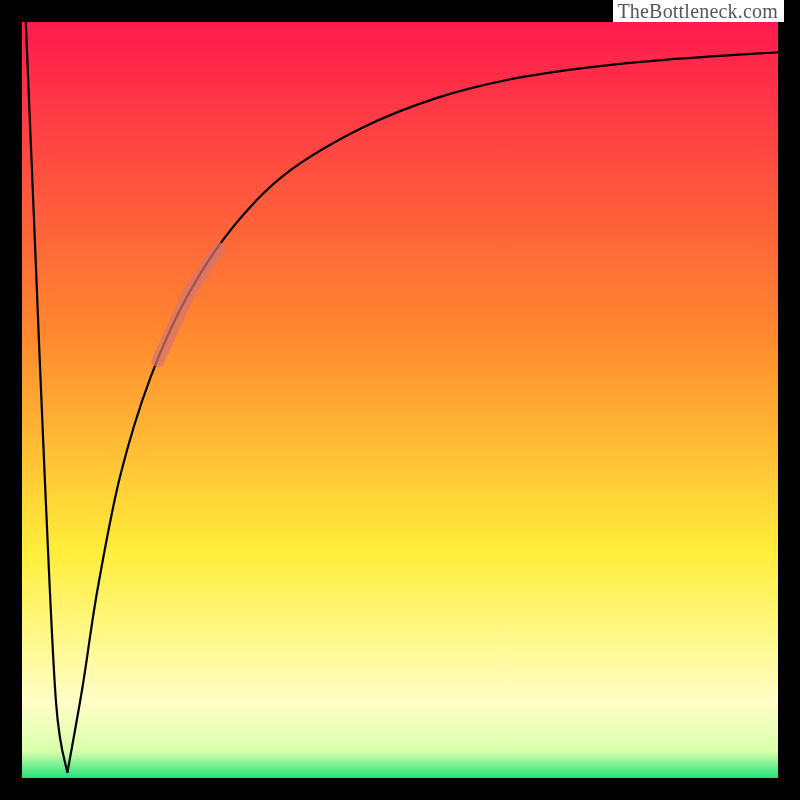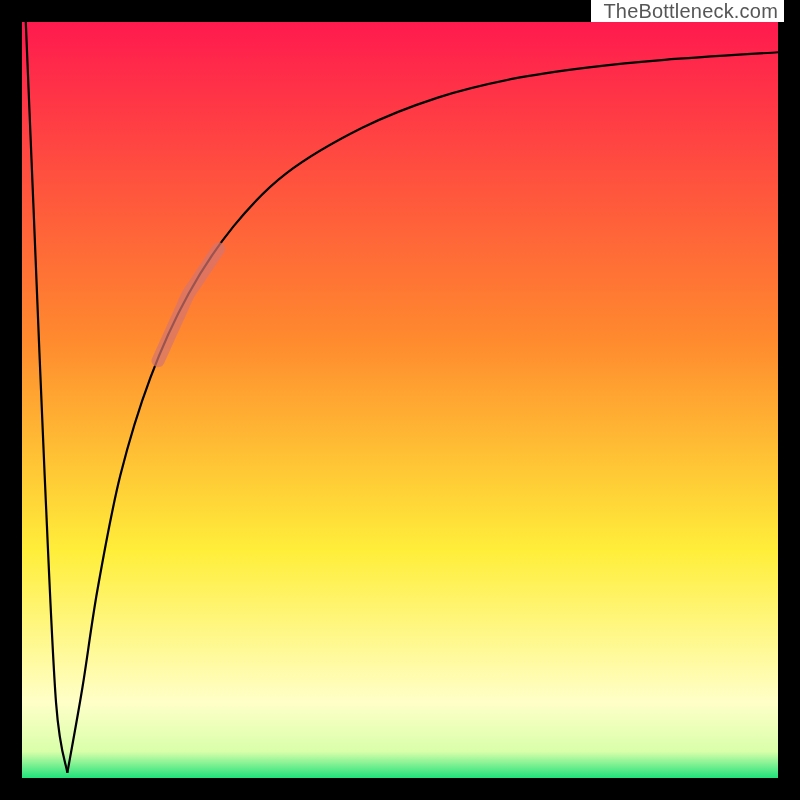--- a/index.html
+++ b/index.html
@@ -20,27 +20,27 @@
   .plot-area {
     position: absolute;
     inset: 0;
   }
   .watermark {
     position: absolute;
     top: -22px;
     right: -6px;
     height: 22px;
     line-height: 22px;
-    font-family: Liberation Sans, sans-serif;
+    font-family: Liberation Serif, serif;
     font-size: 20px;
     font-weight: 400;
     color: #565656;
     letter-spacing: 0.2px;
     background: #fff;
-    padding: 0 6px 0 12px;
+    padding: 0 6px 0 4px;
   }
   svg { display: block; }
 </style>
 </head>
 <body>
 
 <div class="frame">
   <div class="watermark">TheBottleneck.com</div>
 
   <div class="plot-area">

